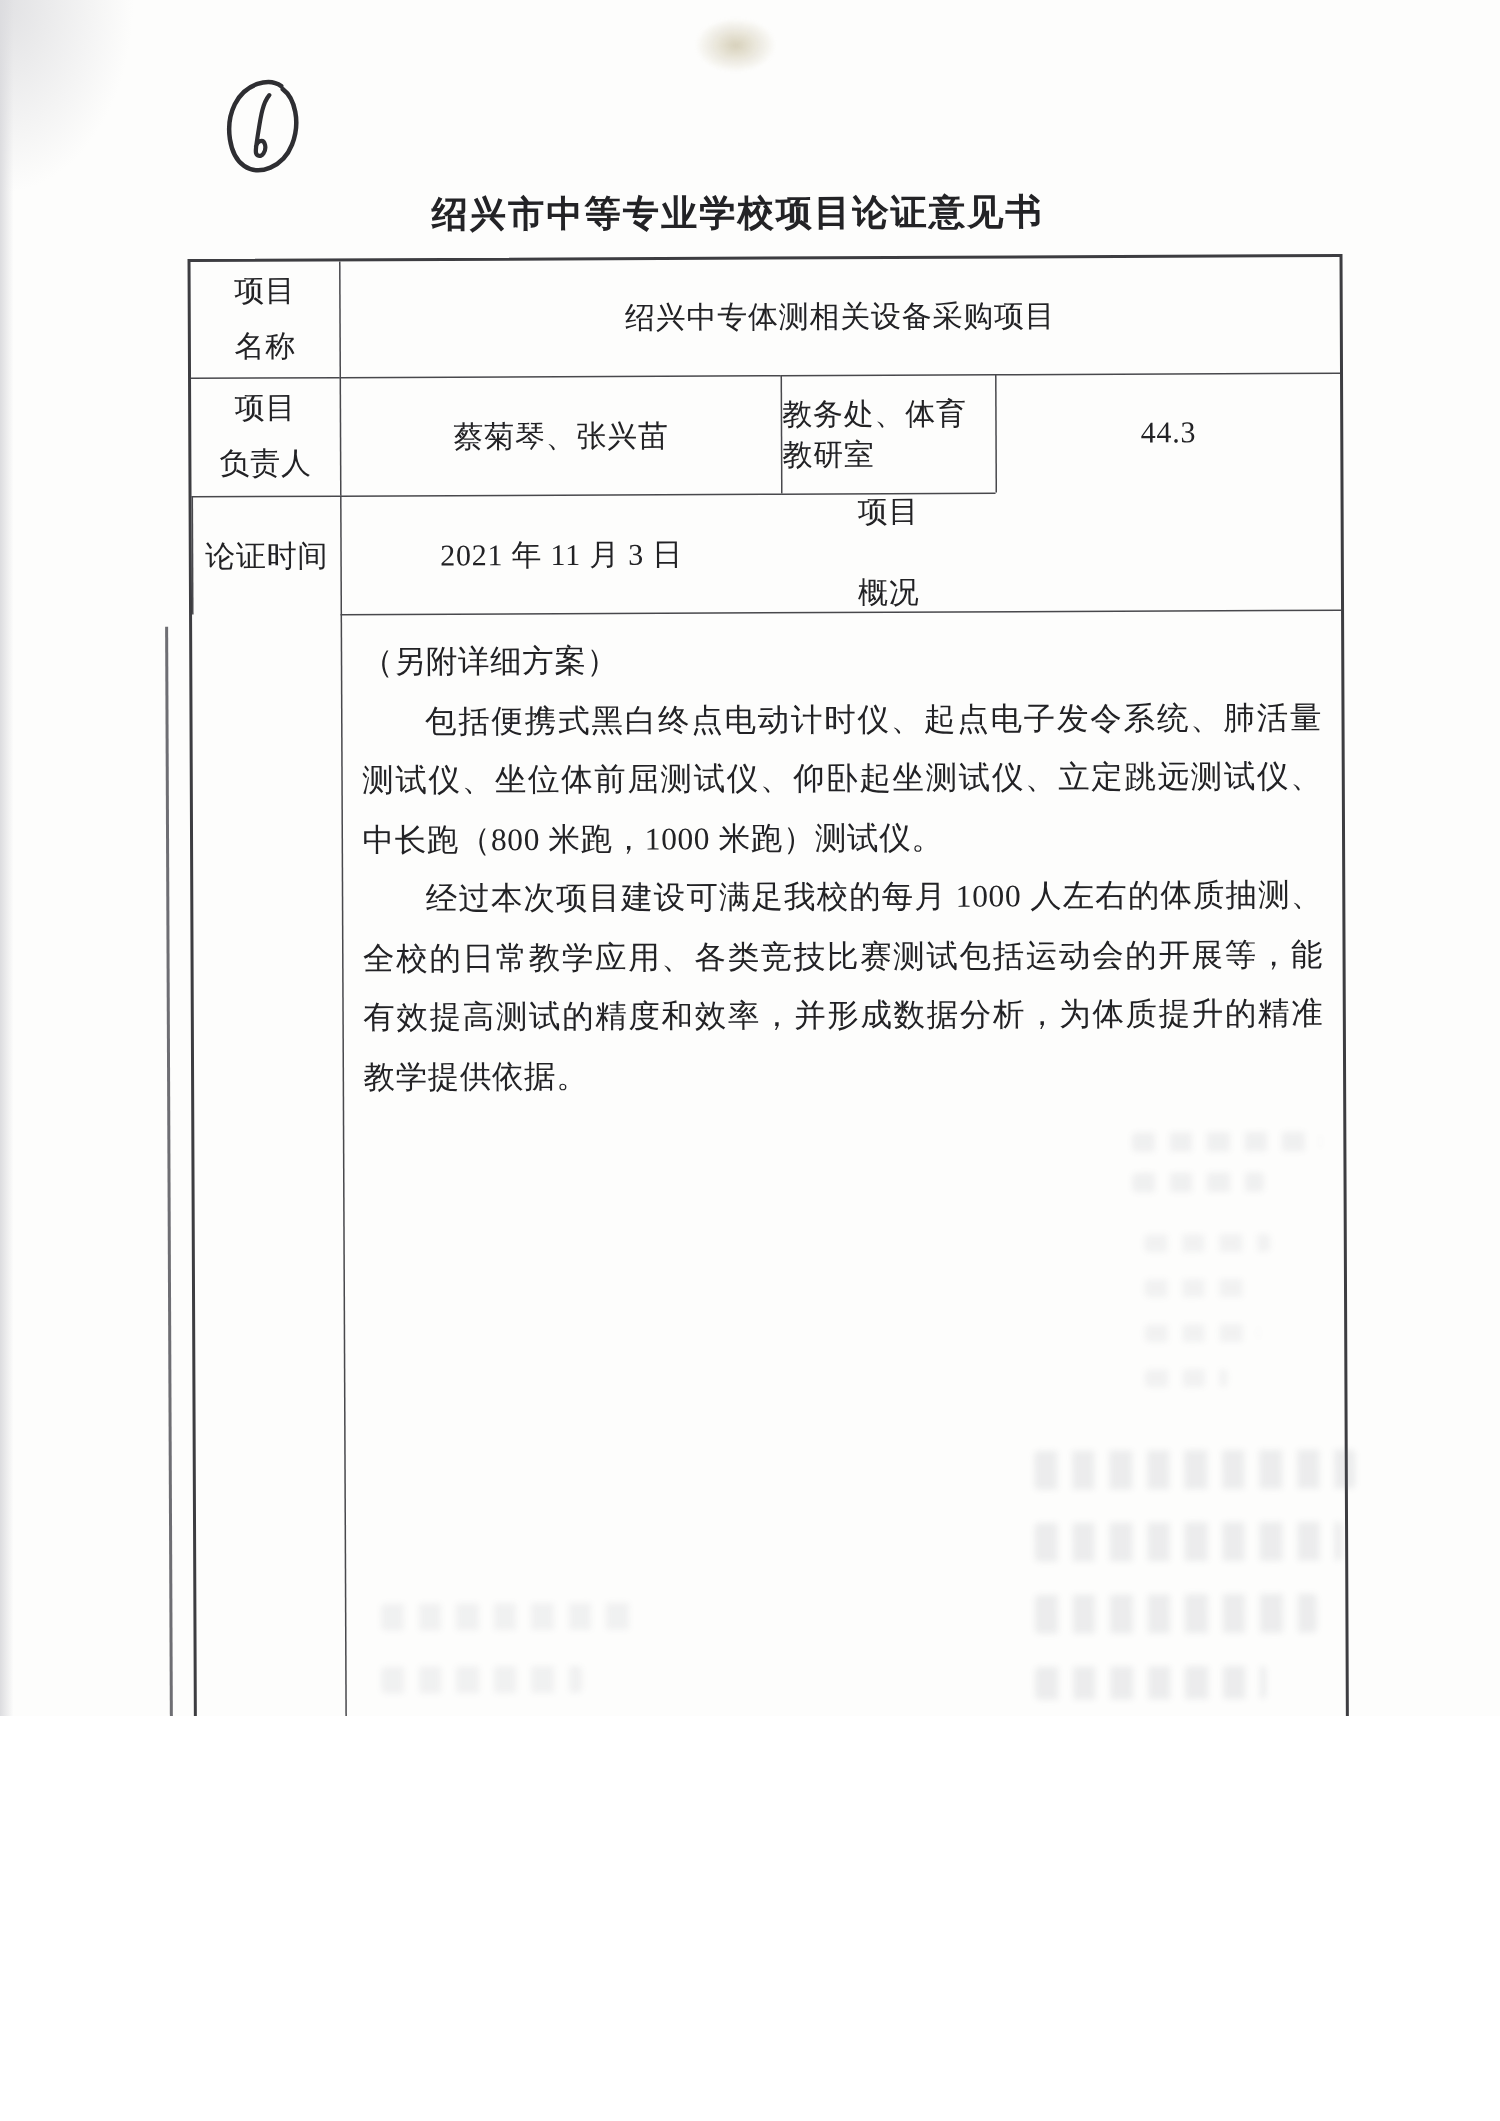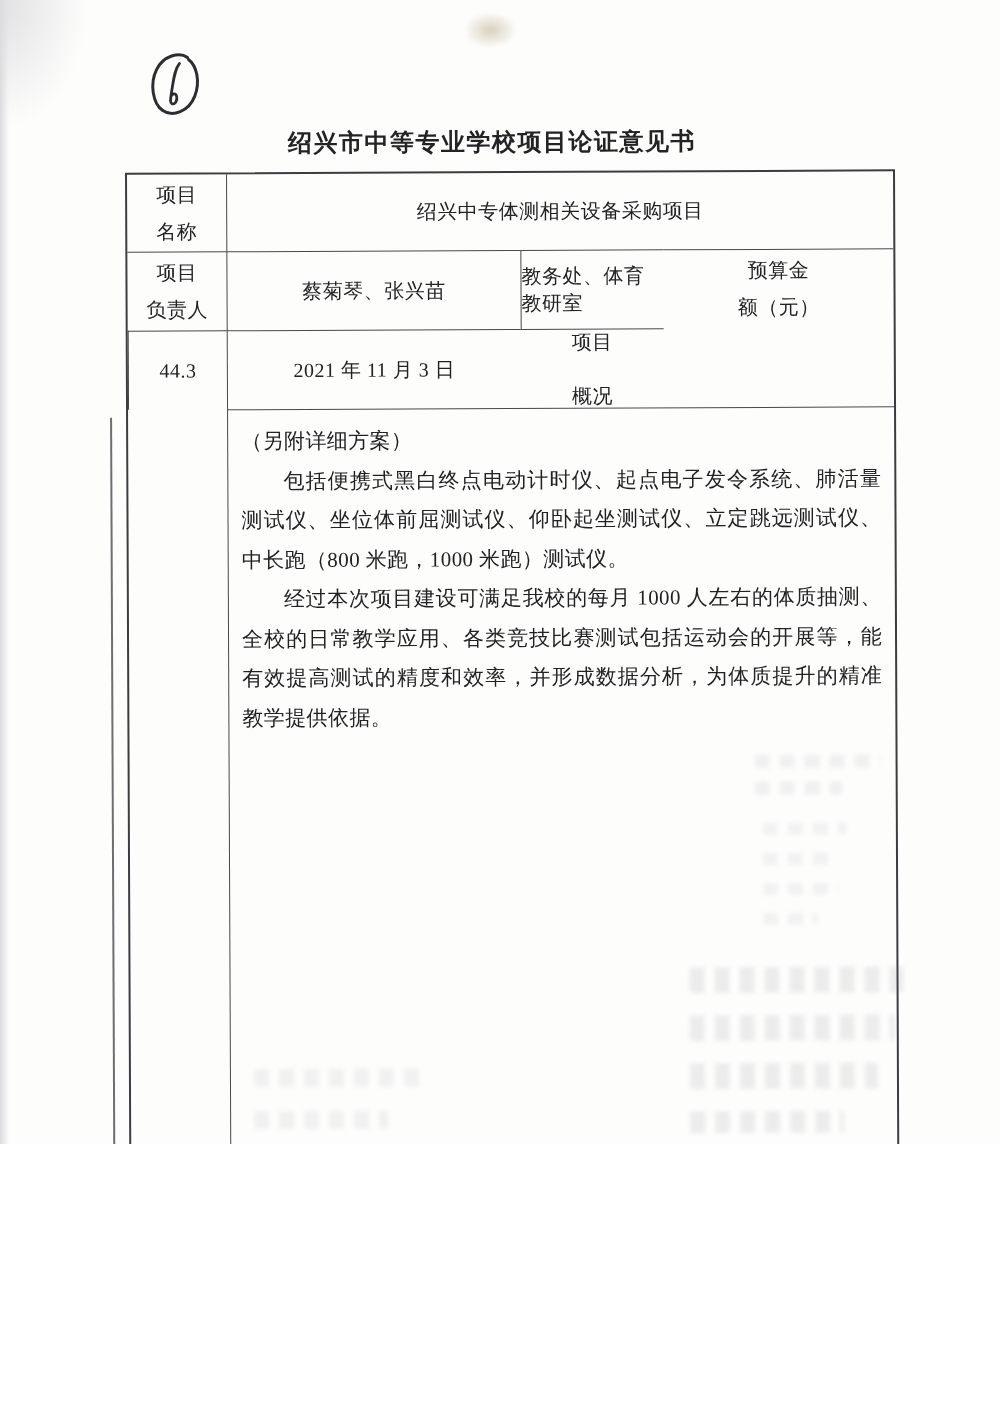--- a/index.html
+++ b/index.html
@@ -109,25 +109,22 @@
       </div>
       <div class="cell bl span3">绍兴中专体测相关设备采购项目</div>
 
       <div class="cell bt two-line">
         <span>项目</span>
         <span>负责人</span>
       </div>
       <div class="cell bl bt">蔡菊琴、张兴苗</div>
       <div class="cell bl bt">教务处、体育教研室</div>
 
-      <div class="cell bt two-line">
-        <span>预算金</span>
-        <span>额（元）</span>
-      </div>
       <div class="cell bl bt">44.3</div>
+      <div class="cell bl bt">论证时间</div>
       <div class="cell bl bt">2021 年 11 月 3 日</div>
 
       <div class="cell bt overview-label">
         <span>项目</span>
         <span>概况</span>
       </div>
       <div class="cell bl bt span3 overview-content">
         <p>（另附详细方案）</p>
         <p class="indent">包括便携式黑白终点电动计时仪、起点电子发令系统、肺活量测试仪、坐位体前屈测试仪、仰卧起坐测试仪、立定跳远测试仪、中长跑（800 米跑，1000 米跑）测试仪。</p>
         <p class="indent">经过本次项目建设可满足我校的每月 1000 人左右的体质抽测、全校的日常教学应用、各类竞技比赛测试包括运动会的开展等，能有效提高测试的精度和效率，并形成数据分析，为体质提升的精准教学提供依据。</p>

